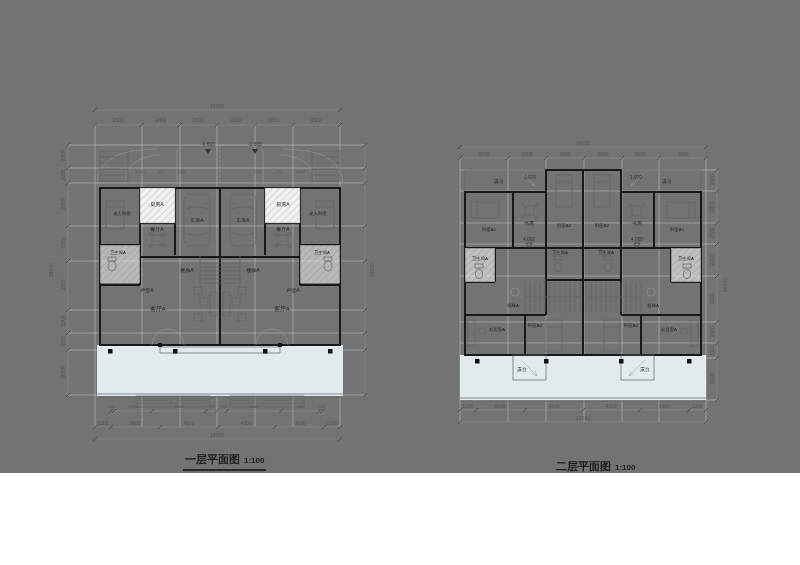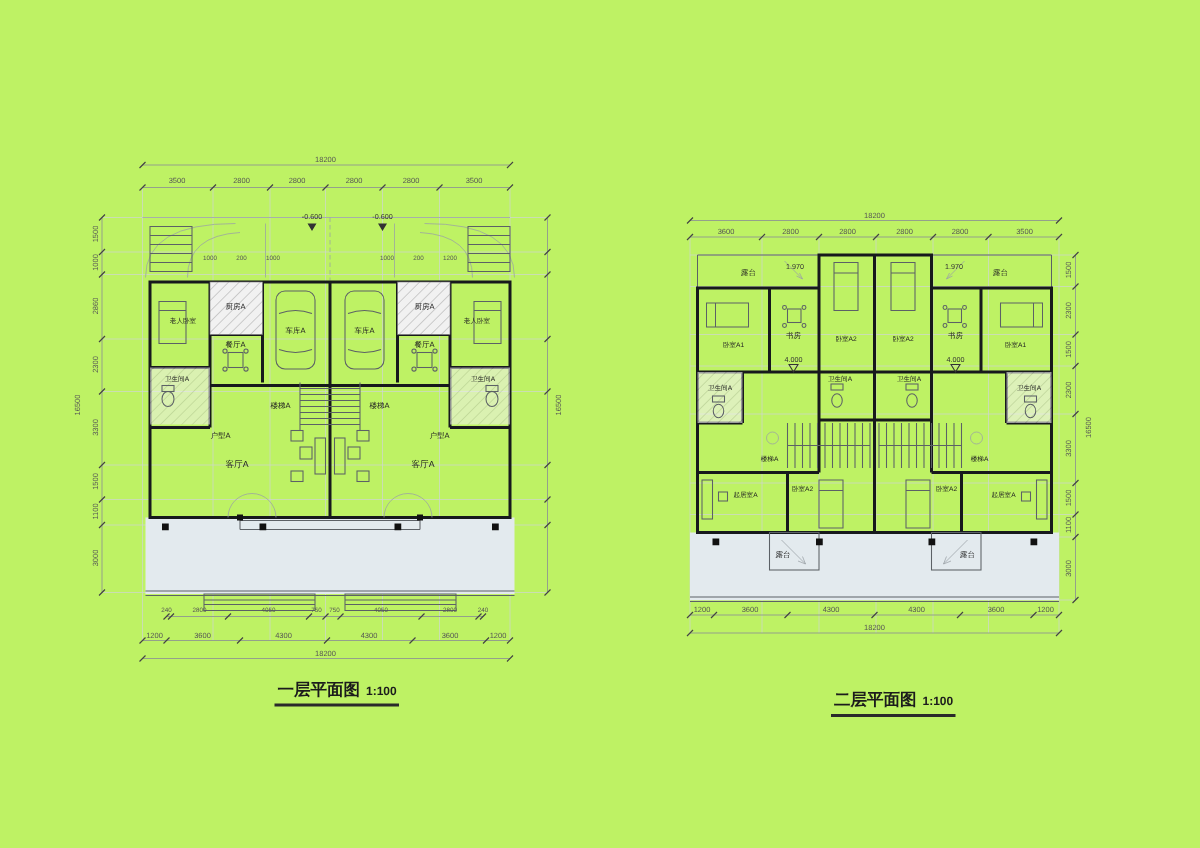--- a/index.html
+++ b/index.html
@@ -1,16 +1,16 @@
 <!DOCTYPE html>
 <html><head>
 <meta charset="utf-8">
 <style>
   html,body{margin:0;padding:0;background:#fff;}
-  .page{position:relative;width:800px;height:565px;background:#bef264;overflow:hidden;
+  .page{position:relative;width:800px;height:473px;background:#737373;overflow:hidden;
         font-family:"Liberation Sans",sans-serif;}
   svg{position:absolute;}
   svg text{font-family:"Liberation Sans","DejaVu Sans",sans-serif;fill:#333;text-anchor:middle;}
   .d{font-size:5px;fill:#555;}
   .d2{font-size:4.2px;fill:#555;}
   .r{font-size:5.8px;fill:#222;}
   .r2{font-size:5px;fill:#222;}
   .r3{font-size:4.4px;fill:#222;}
   .lvl{font-size:4.8px;fill:#333;}
   .axis{stroke:#cfd4d8;stroke-width:0.45;}

